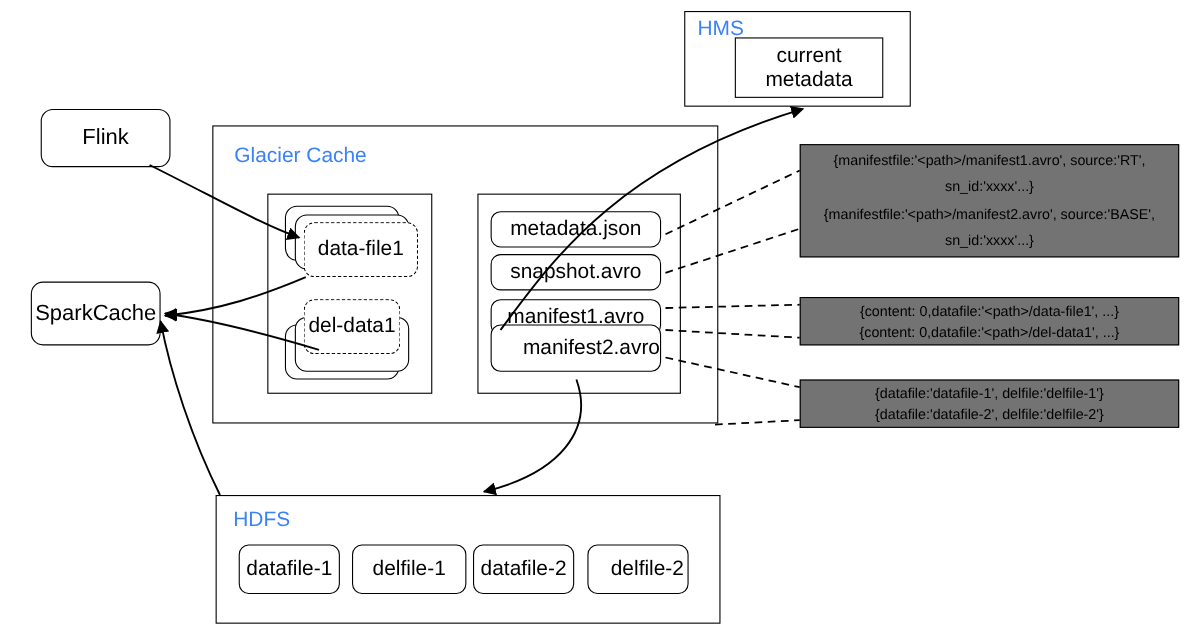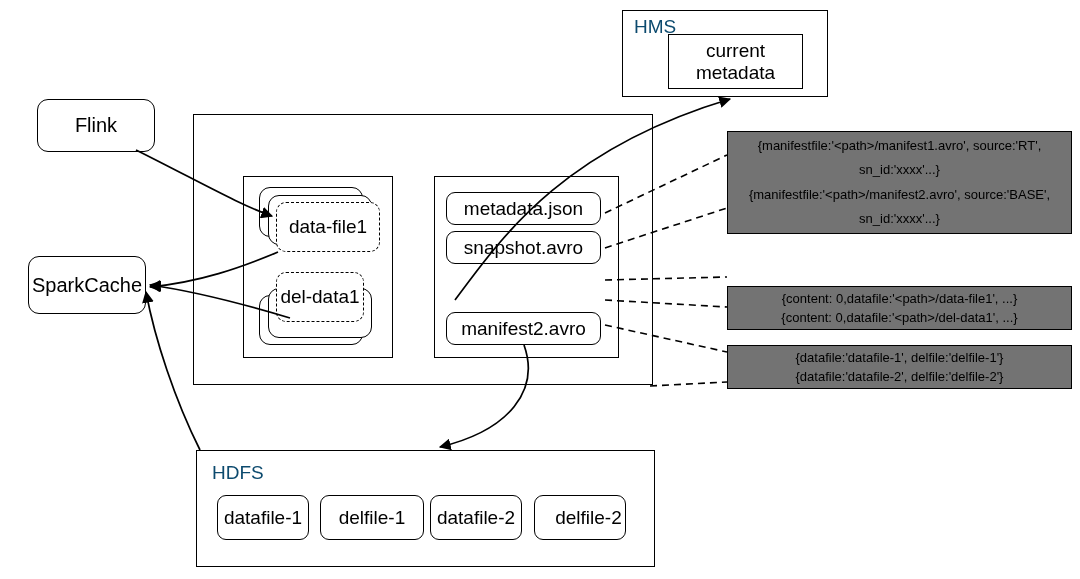--- a/index.html
+++ b/index.html
@@ -41,21 +41,21 @@
     border: 1.6px solid #000000;
   }
   .plain-box {
     position: absolute;
     box-sizing: border-box;
     background: #ffffff;
     border: 1.5px solid #000000;
   }
   .group-label {
     position: absolute;
-    color: #0c4a6e;
+    color: #3b82f6;
     white-space: nowrap;
     text-align: center;
   }
   .anno {
     position: absolute;
     box-sizing: border-box;
     background: #737373;
     border: 1.6px solid #000000;
     display: flex;
     flex-direction: column;
@@ -108,20 +108,21 @@
   <div class="node rounded" style="left:37px; top:99px; width:118px; height:53px; font-size:20px;">
     <span>Flink</span>
   </div>
 
   <div class="node rounded" style="left:28px; top:256px; width:118px; height:58px; font-size:20px; flex-direction:row;">
     <span>Spark</span>
     <span>Cache</span>
   </div>
 
   <div class="container-box" style="left:193px; top:114px; width:460px; height:271px;"></div>
+  <div class="group-label" style="left:213px; top:131px; font-size:19px;">Glacier Cache</div>
 
   <div class="plain-box" style="left:243px; top:176px; width:150px; height:182px;"></div>
 
   <div class="stack-card" style="left:259px; top:187px; width:104px; height:50px;"></div>
   <div class="stack-card" style="left:268px; top:195px; width:104px; height:50px;"></div>
   <div class="node dashed" style="left:276px; top:202px; width:104px; height:50px; font-size:19px;">
     <span>data-file1</span>
   </div>
 
   <div class="stack-card" style="left:259px; top:295px; width:104px; height:50px;"></div>
@@ -131,32 +132,35 @@
   </div>
 
   <div class="plain-box" style="left:434px; top:176px; width:185px; height:182px;"></div>
 
   <div class="node rounded-sm" style="left:446px; top:192px; width:155px; height:33px; font-size:19px;">
     <span>metadata.json</span>
   </div>
   <div class="node rounded-sm" style="left:446px; top:231px; width:155px; height:33px; font-size:19px;">
     <span>snapshot.avro</span>
   </div>
-  <div class="node rounded-sm" style="left:446px; top:312px; width:155px; height:33px; font-size:19px;">
+  <div class="node rounded-sm" style="left:446px; top:272px; width:155px; height:33px; font-size:19px;">
+    <span>manifest1.avro</span>
+  </div>
+  <div class="node rounded-sm" style="left:446px; top:295px; width:155px; height:43px; font-size:19px;justify-content:flex-end;">
     <span>manifest2.avro</span>
   </div>
 
   <div class="anno" style="left:727px; top:131px; width:345px; height:103px; font-size:13px; line-height:1.85;">
     <div>{manifestfile:'&lt;path&gt;/manifest1.avro', source:'RT',</div>
     <div>sn_id:'xxxx'...}</div>
     <div>{manifestfile:'&lt;path&gt;/manifest2.avro', source:'BASE',</div>
     <div>sn_id:'xxxx'...}</div>
   </div>
 
-  <div class="anno" style="left:727px; top:270px; width:345px; height:44px; font-size:13px; line-height:1.5;margin-top:16px;">
+  <div class="anno" style="left:727px; top:270px; width:345px; height:44px; font-size:13px; line-height:1.5;">
     <div>{content: 0,datafile:'&lt;path&gt;/data-file1', ...}</div>
     <div>{content: 0,datafile:'&lt;path&gt;/del-data1', ...}</div>
   </div>
 
   <div class="anno" style="left:727px; top:345px; width:345px; height:44px; font-size:13px; line-height:1.5;">
     <div>{datafile:'datafile-1', delfile:'delfile-1'}</div>
     <div>{datafile:'datafile-2', delfile:'delfile-2'}</div>
   </div>
 
   <div class="container-box" style="left:196px; top:450px; width:459px; height:117px;"></div>

